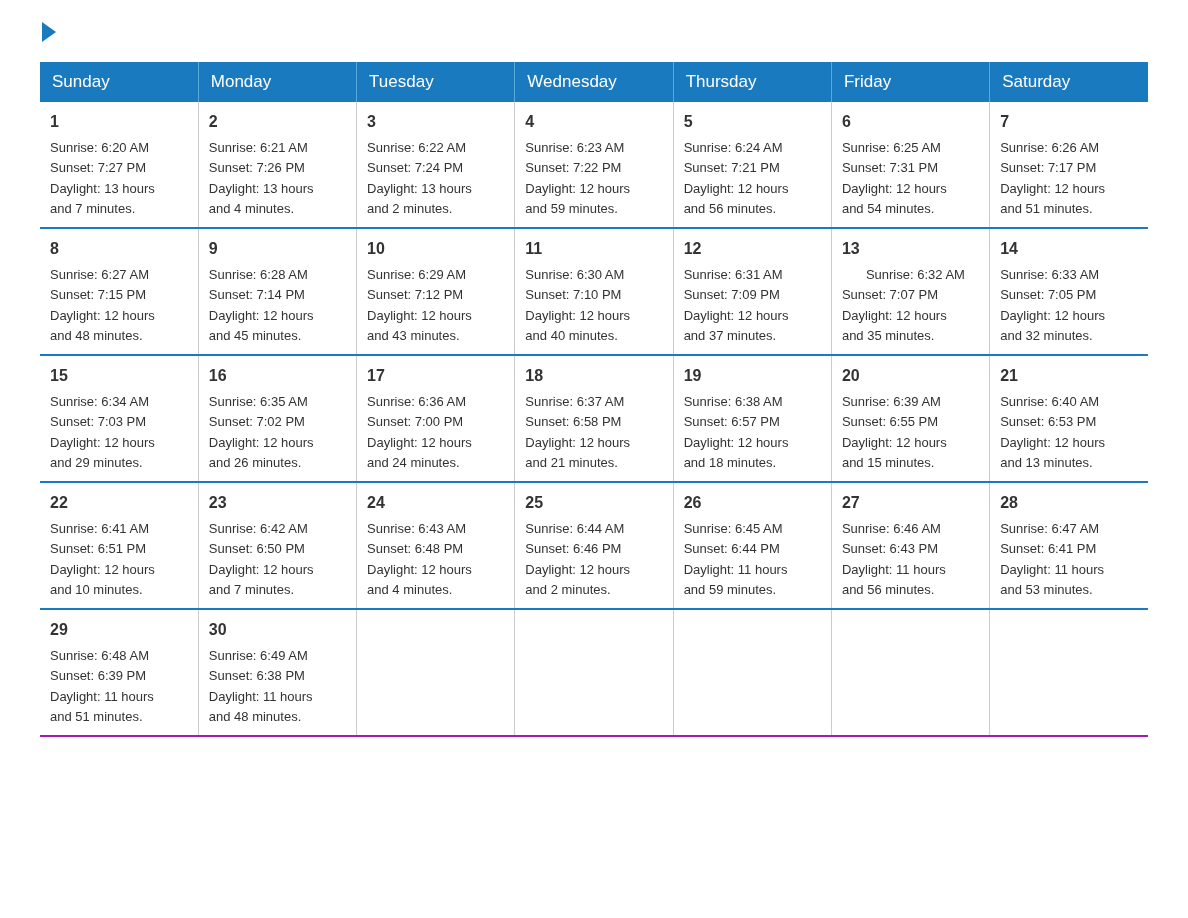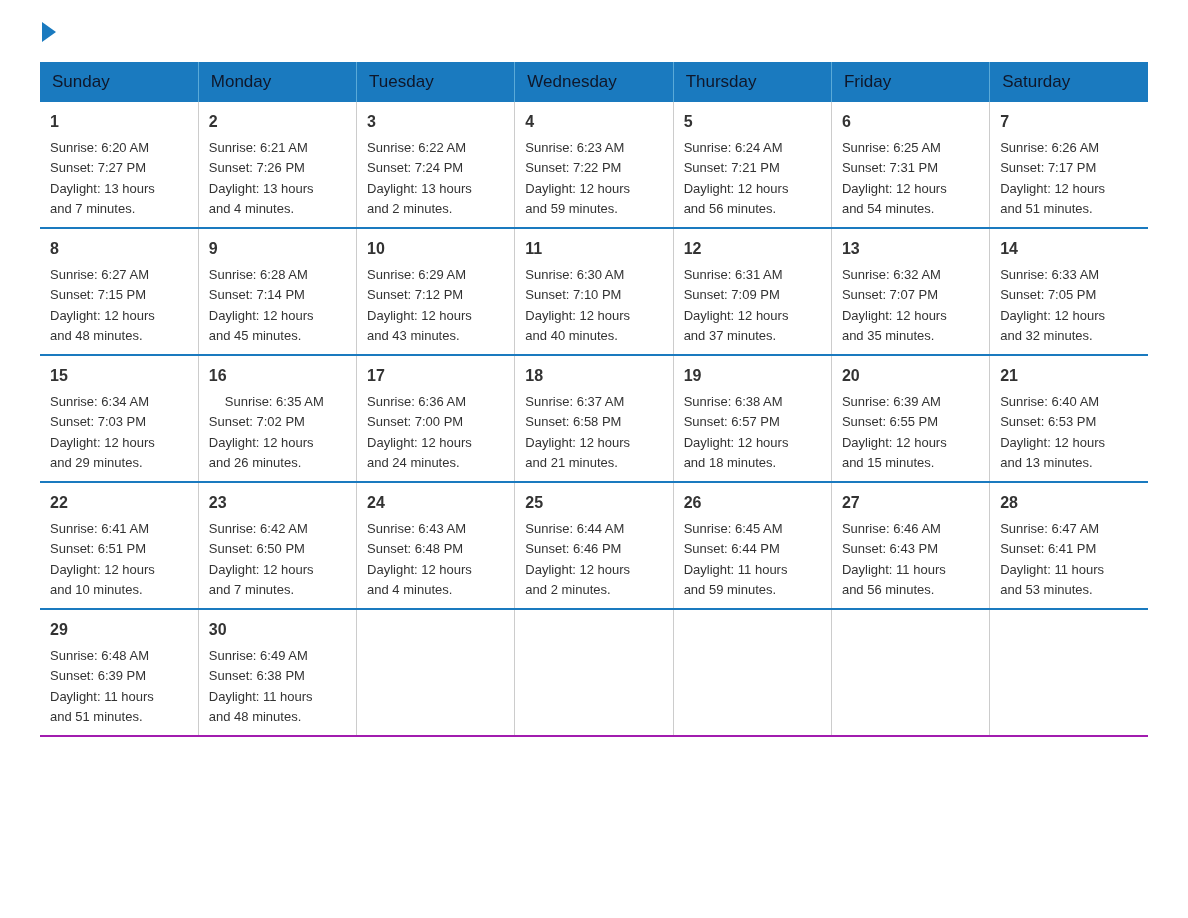--- a/index.html
+++ b/index.html
@@ -60,21 +60,21 @@
       font-size: 22px;
       color: #444;
       margin-top: 4px;
     }
     table {
       width: 100%;
       border-collapse: collapse;
     }
     thead tr {
       background: #1a7abf;
-      color: #0f172a;
+      color: #ffffff;
     }
     thead th {
       padding: 10px 12px;
       text-align: left;
       font-size: 17px;
       font-weight: normal;
       border-right: 1px solid #5aaad8;
     }
     thead th:last-child {
       border-right: none;
@@ -185,35 +185,35 @@
 Daylight: 12 hours
 and 43 minutes.</span></td>
         <td><span class="day-number">11</span><span class="day-info" style="white-space: pre-line;">Sunrise: 6:30 AM
 Sunset: 7:10 PM
 Daylight: 12 hours
 and 40 minutes.</span></td>
         <td><span class="day-number">12</span><span class="day-info" style="white-space: pre-line;">Sunrise: 6:31 AM
 Sunset: 7:09 PM
 Daylight: 12 hours
 and 37 minutes.</span></td>
-        <td><span class="day-number">13</span><span class="day-info" style="white-space: pre-line;">Sunrise: 6:32 AM
+        <td><span class="day-number">13</span><span class="day-info" style="white-space: pre-line; margin-left: 24px;">Sunrise: 6:32 AM
 Sunset: 7:07 PM
 Daylight: 12 hours
 and 35 minutes.</span></td>
         <td><span class="day-number">14</span><span class="day-info" style="white-space: pre-line;">Sunrise: 6:33 AM
 Sunset: 7:05 PM
 Daylight: 12 hours
 and 32 minutes.</span></td>
       </tr>
       <tr>
         <td><span class="day-number">15</span><span class="day-info" style="white-space: pre-line;">Sunrise: 6:34 AM
 Sunset: 7:03 PM
 Daylight: 12 hours
 and 29 minutes.</span></td>
-        <td><span class="day-number">16</span><span class="day-info" style="white-space: pre-line; margin-left: 16px;">Sunrise: 6:35 AM
+        <td><span class="day-number">16</span><span class="day-info" style="white-space: pre-line;">Sunrise: 6:35 AM
 Sunset: 7:02 PM
 Daylight: 12 hours
 and 26 minutes.</span></td>
         <td><span class="day-number">17</span><span class="day-info" style="white-space: pre-line;">Sunrise: 6:36 AM
 Sunset: 7:00 PM
 Daylight: 12 hours
 and 24 minutes.</span></td>
         <td><span class="day-number">18</span><span class="day-info" style="white-space: pre-line;">Sunrise: 6:37 AM
 Sunset: 6:58 PM
 Daylight: 12 hours

